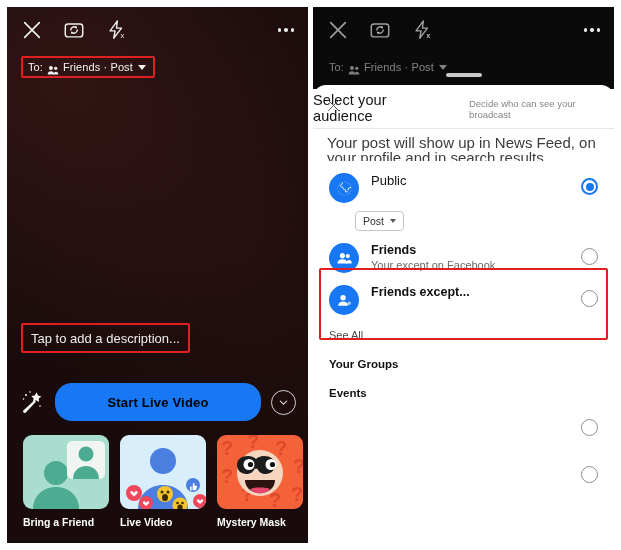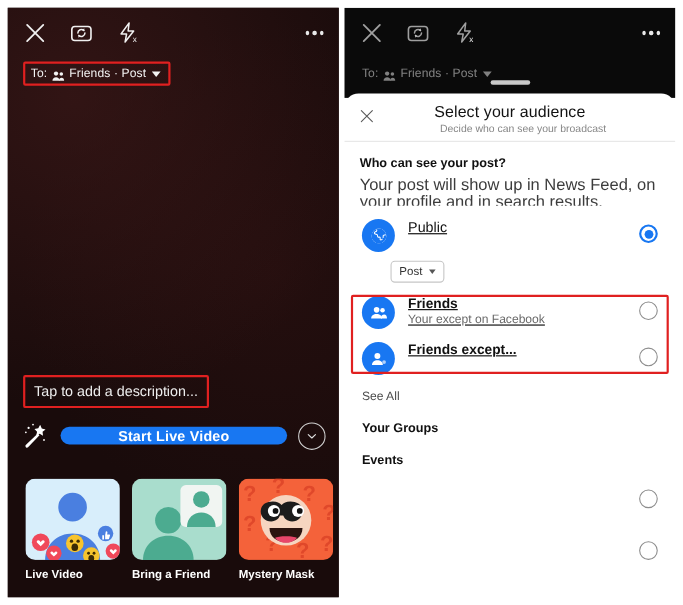--- a/index.html
+++ b/index.html
@@ -62,43 +62,43 @@
   .grp-ic { width: 12px; height: 11px; display:block; }
   .caret {
     width: 0; height: 0;
     border-left: 4px solid transparent;
     border-right: 4px solid transparent;
     border-top: 5px solid #f2f2f2;
     margin-left: 1px;
   }
 
   .desc-wrap {
-    position: absolute; left: 14px; top: 334px;
+    position: absolute; left: 14px; top: 316px;
     border: 2px solid #e02020;
     border-radius: 2px;
     padding: 4px 8px;
     z-index: 4;
   }
   .desc-txt { color: #eeeeee; font-size: 13px; white-space: nowrap; }
 
   .action-row {
     position: absolute; left: 0; right: 0; top: 376px;
     display: flex; align-items: center;
     padding: 0 12px;
     gap: 10px;
     z-index: 3;
   }
   .wand { width: 26px; height: 26px; flex: none; }
   .golive {
     flex: 1;
-    height: 16px;
+    height: 38px;
     background: #1877f2;
     border-radius: 17px;
     border: none;
-    color: #ffffff;
+    color: #000000;
     font-size: 13px;
     font-weight: bold;
     font-family: "Liberation Sans", sans-serif;
     letter-spacing: .2px;
     cursor: pointer;
   }
   .chev-btn {
     width: 25px; height: 25px; flex: none;
     border: 1.5px solid #cfcfcf;
     border-radius: 50%;
@@ -163,21 +163,21 @@
     position: absolute; top: 66px; left: 50%;
     transform: translateX(-50%);
     width: 36px; height: 4px; border-radius: 2px;
     background: #c9c9c9; z-index: 6;
   }
   .sheet-head {
     position: relative;
     height: 44px;
     border-bottom: 1px solid #e6e6e6;
     display: flex; align-items: center; justify-content: center;
-    flex-direction: column;
+    flex-direction: row;
     padding-top: 3px;
   }
   .sheet-close {
     position: absolute; left: 13px; top: 13px;
     width: 15px; height: 15px;
   }
   .sheet-title { font-size: 14.5px; color: #121212; font-weight: normal; letter-spacing: .1px; }
   .sheet-sub { font-size: 9.5px; color: #868686; margin-top: 2px; padding-left: 24px; }
 
   .sec-q {
@@ -204,21 +204,21 @@
     padding: 11px 16px 0 16px;
     position: relative;
   }
   .opt-ic {
     width: 30px; height: 30px; border-radius: 50%;
     background: #1877f2; flex: none;
     display: flex; align-items: center; justify-content: center;
     margin-top: 1px;
   }
   .opt-ic svg { width: 17px; height: 17px; display: block; }
-  .opt-txt { flex: 1; padding-left: 12px; padding-top: 1px; text-decoration: underline; }
+  .opt-txt { flex: 1; padding-left: 12px; padding-top: 1px; }
   .opt-title { font-size: 12.5px; color: #111; font-weight: bold; }
   .opt-title.reg { font-weight: normal; font-size: 13px; }
   .opt-sub { font-size: 11px; color: #6a6a6a; margin-top: 2px; }
   .radio {
     width: 17px; height: 17px; border-radius: 50%;
     border: 1.5px solid #8d8d8d; flex: none; margin-top: 6px;
     background: #fff;
   }
   .radio.on {
     border-color: #1877f2; border-width: 2px;
@@ -317,20 +317,34 @@
       </span>
       <button class="golive">Start Live Video</button>
       <span class="chev-btn">
         <svg viewBox="0 0 24 24" width="13" height="13">
             <path d="M6 9.5 L12 15 L18 9.5" stroke="#dcdcdc" stroke-width="2" fill="none" stroke-linecap="round" stroke-linejoin="round"></path>
           </svg>
       </span>
     </div>
 
     <div class="effects">
+
+      <div class="eff">
+        <div class="eff-thumb">
+          <svg viewBox="0 0 86 74" preserveAspectRatio="none">
+            <rect width="86" height="74" fill="#a9ddcd"></rect>
+            <circle cx="33" cy="38" r="12" fill="#4cab90"></circle>
+            <path d="M10 74c0-13 10-22 23-22s23 9 23 22z" fill="#4cab90"></path>
+            <rect x="44" y="6" width="38" height="38" rx="5" fill="#f1f5f2"></rect>
+            <circle cx="63" cy="19" r="7.5" fill="#4cab90"></circle>
+            <path d="M50 44c0-8 6-13 13-13s13 5 13 13z" fill="#4cab90"></path>
+          </svg>
+        </div>
+        <div class="eff-label">Bring a Friend</div>
+      </div>
 
       <div class="eff">
         <div class="eff-thumb">
           <svg viewBox="0 0 86 74" preserveAspectRatio="none">
             <rect width="86" height="74" fill="#d8eefb"></rect>
             <circle cx="43" cy="26" r="13" fill="#4a7fe0"></circle>
             <path d="M18 74c0-14 11-24 25-24s25 10 25 24z" fill="#4a7fe0"></path>
             <circle cx="14" cy="58" r="8" fill="#f0485a"></circle>
             <path d="M14 61.5l-3.2-3c-.9-.9-.3-2.4 1-2.4.6 0 1.1.3 1.4.8l.8 1 .8-1c.3-.5.8-.8 1.4-.8 1.3 0 1.9 1.5 1 2.4z" fill="#fff"></path>
             <circle cx="26" cy="68" r="7" fill="#f0485a"></circle>
@@ -348,34 +362,20 @@
             <circle cx="80" cy="66" r="7" fill="#f0485a"></circle>
             <path d="M80 69l-2.8-2.6c-.8-.8-.2-2.1.9-2.1.5 0 .9.2 1.2.7l.7.9.7-.9c.3-.5.7-.7 1.2-.7 1.1 0 1.7 1.3.9 2.1z" fill="#fff"></path>
           </svg>
         </div>
         <div class="eff-label">Live Video</div>
       </div>
 
       <div class="eff">
         <div class="eff-thumb">
           <svg viewBox="0 0 86 74" preserveAspectRatio="none">
-            <rect width="86" height="74" fill="#a9ddcd"></rect>
-            <circle cx="33" cy="38" r="12" fill="#4cab90"></circle>
-            <path d="M10 74c0-13 10-22 23-22s23 9 23 22z" fill="#4cab90"></path>
-            <rect x="44" y="6" width="38" height="38" rx="5" fill="#f1f5f2"></rect>
-            <circle cx="63" cy="19" r="7.5" fill="#4cab90"></circle>
-            <path d="M50 44c0-8 6-13 13-13s13 5 13 13z" fill="#4cab90"></path>
-          </svg>
-        </div>
-        <div class="eff-label">Bring a Friend</div>
-      </div>
-
-      <div class="eff">
-        <div class="eff-thumb">
-          <svg viewBox="0 0 86 74" preserveAspectRatio="none">
             <rect width="86" height="74" fill="#f4623a"></rect>
             <g fill="#e0482a" font-family="Liberation Sans, sans-serif" font-weight="bold" font-size="20">
               <text x="4" y="20">?</text>
                 <text x="30" y="13">?</text>
                 <text x="58" y="20">?</text>
               <text x="76" y="38">?</text>
                 <text x="4" y="48">?</text>
                 <text x="24" y="66">?</text>
               <text x="52" y="72">?</text>
                 <text x="74" y="66">?</text>
@@ -447,21 +447,20 @@
       <div class="sheet-head">
         <span class="sheet-close">
           <svg viewBox="0 0 24 24">
               <path d="M4 4 L20 20 M20 4 L4 20" stroke="#5a5a5a" stroke-width="1.6" fill="none" stroke-linecap="round"></path>
             </svg>
         </span>
         <div class="sheet-title">Select your audience</div>
         <div class="sheet-sub">Decide who can see your broadcast</div>
       </div>
 
-      <div class="sec-q">Who can see your post?</div>
       <div class="sec-d">Your post will show up in News Feed, on your profile and in search results.</div>
 
       <div>
         <div class="opt">
           <span class="opt-ic">
             <svg viewBox="0 0 24 24">
               <circle cx="12" cy="12" r="9.5" fill="#fff"></circle>
               <path d="M12 2.5a9.5 9.5 0 1 1 0 19 9.5 9.5 0 0 1 0-19z" fill="#1877f2"></path>
               <path d="M9 4.2c.8 1.4-.4 2.1-1.5 2.4-1 .3-1.8 1.5-1 2.5.8 1 2.6.6 3.4 1.6.6.8 0 2 .9 2.6.9.6 2.1-.3 2.7.7.5.9-.5 2 .2 2.8.6.7 1.9.2 2.4-.7M20.6 10.6c-1 .4-2.3 0-3 .9-.5.8.2 1.8-.3 2.6" stroke="#fff" stroke-width="1.3" fill="none" stroke-linecap="round"></path>
             </svg>

